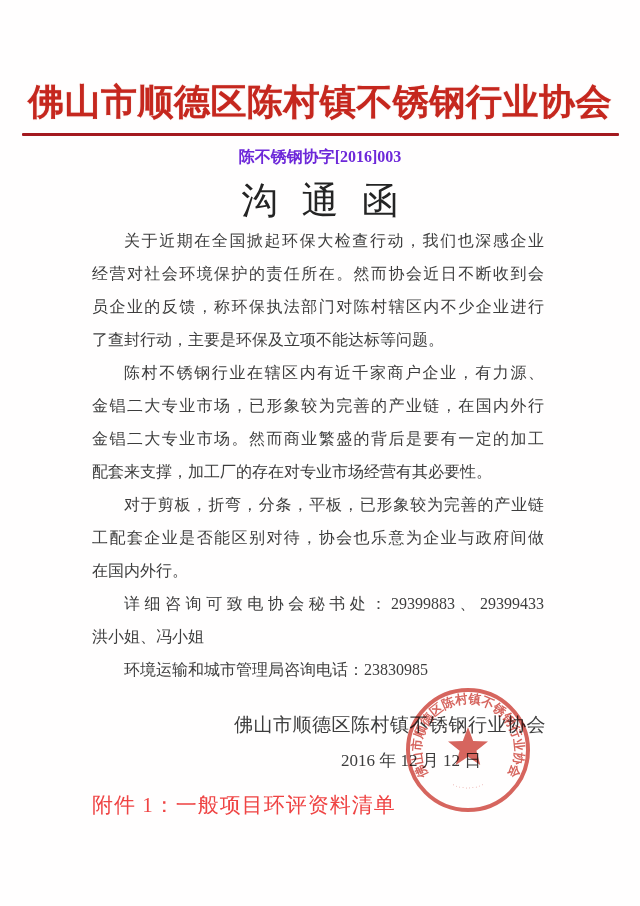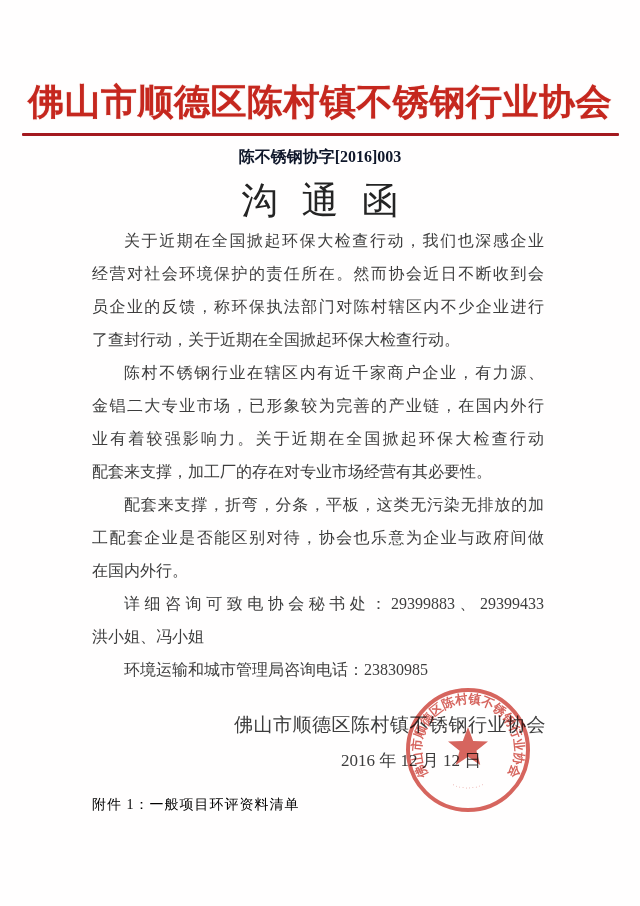--- a/index.html
+++ b/index.html
@@ -18,21 +18,21 @@
     line-height:56px; color:#c5271e; letter-spacing:0.5px;
     text-shadow:0 0 1px rgba(197,39,30,.45);
   }
   .red-rule {
     position:absolute; top:133px; left:22px; width:597px; height:3px;
     background:#a3191f; border-radius:1px;
   }
   .doc-no {
     position:absolute; top:147px; left:0; width:100%;
     text-align:center; font-size:16px; font-weight:bold;
-    line-height:20px; color:#0f172a;
+    line-height:20px; color:#6d28d9;
   }
   .letter-title {
     position:absolute; top:181px; left:0; width:100%;
     text-align:center; font-size:37px; line-height:40px;
     color:#242424; word-spacing:14px; font-weight:400;
   }
   .body-text {
     position:absolute; top:224px; left:92px; width:452px;
     font-size:16px; color:#3d3d3d;
   }
@@ -45,21 +45,21 @@
   .signature {
     position:absolute; top:712px; right:94px;
     font-size:19px; line-height:26px; color:#3d3d3d; letter-spacing:0.5px;
   }
   .sig-date {
     position:absolute; top:749px; left:341px;
     font-size:17px; line-height:24px; color:#3d3d3d;
   }
   .attachment {
     position:absolute; top:793px; left:92px;
-    font-size:14px; line-height:24px; color:#000000; letter-spacing:1px;
+    font-size:21px; line-height:24px; color:#ef4444; letter-spacing:1px;
   }
   .seal {
     position:absolute; left:393px; top:675px; width:150px; height:150px;
     mix-blend-mode:multiply; opacity:0.85; filter:blur(0.3px);
   }
 </style>
 </head>
 <body>
 
 <div class="doc">
@@ -69,26 +69,26 @@
   <div class="red-rule"></div>
 
   <div class="doc-no">陈不锈钢协字[2016]003</div>
 
   <div class="letter-title">沟 通 函</div>
 
   <div class="body-text">
     <div class="line ind">关于近期在全国掀起环保大检查行动，我们也深感企业</div>
     <div class="line">经营对社会环境保护的责任所在。然而协会近日不断收到会</div>
     <div class="line">员企业的反馈，称环保执法部门对陈村辖区内不少企业进行</div>
-    <div class="line end">了查封行动，关于近期在全国掀起环保大检查行动。</div>
+    <div class="line end">了查封行动，主要是环保及立项不能达标等问题。</div>
     <div class="line ind">陈村不锈钢行业在辖区内有近千家商户企业，有力源、</div>
     <div class="line">金锠二大专业市场，已形象较为完善的产业链，在国内外行</div>
-    <div class="line">业有着较强影响力。关于近期在全国掀起环保大检查行动</div>
+    <div class="line">金锠二大专业市场。然而商业繁盛的背后是要有一定的加工</div>
     <div class="line end">配套来支撑，加工厂的存在对专业市场经营有其必要性。</div>
-    <div class="line ind">配套来支撑，折弯，分条，平板，这类无污染无排放的加</div>
+    <div class="line ind">对于剪板，折弯，分条，平板，已形象较为完善的产业链</div>
     <div class="line">工配套企业是否能区别对待，协会也乐意为企业与政府间做</div>
     <div class="line end">在国内外行。</div>
     <div class="line ind">详细咨询可致电协会秘书处：29399883、29399433</div>
     <div class="line end">洪小姐、冯小姐</div>
     <div class="line ind end">环境运输和城市管理局咨询电话：23830985</div>
   </div>
 
   <div class="signature">佛山市顺德区陈村镇不锈钢行业协会</div>
 
   <div class="sig-date">2016 年 12 月 12 日</div>

